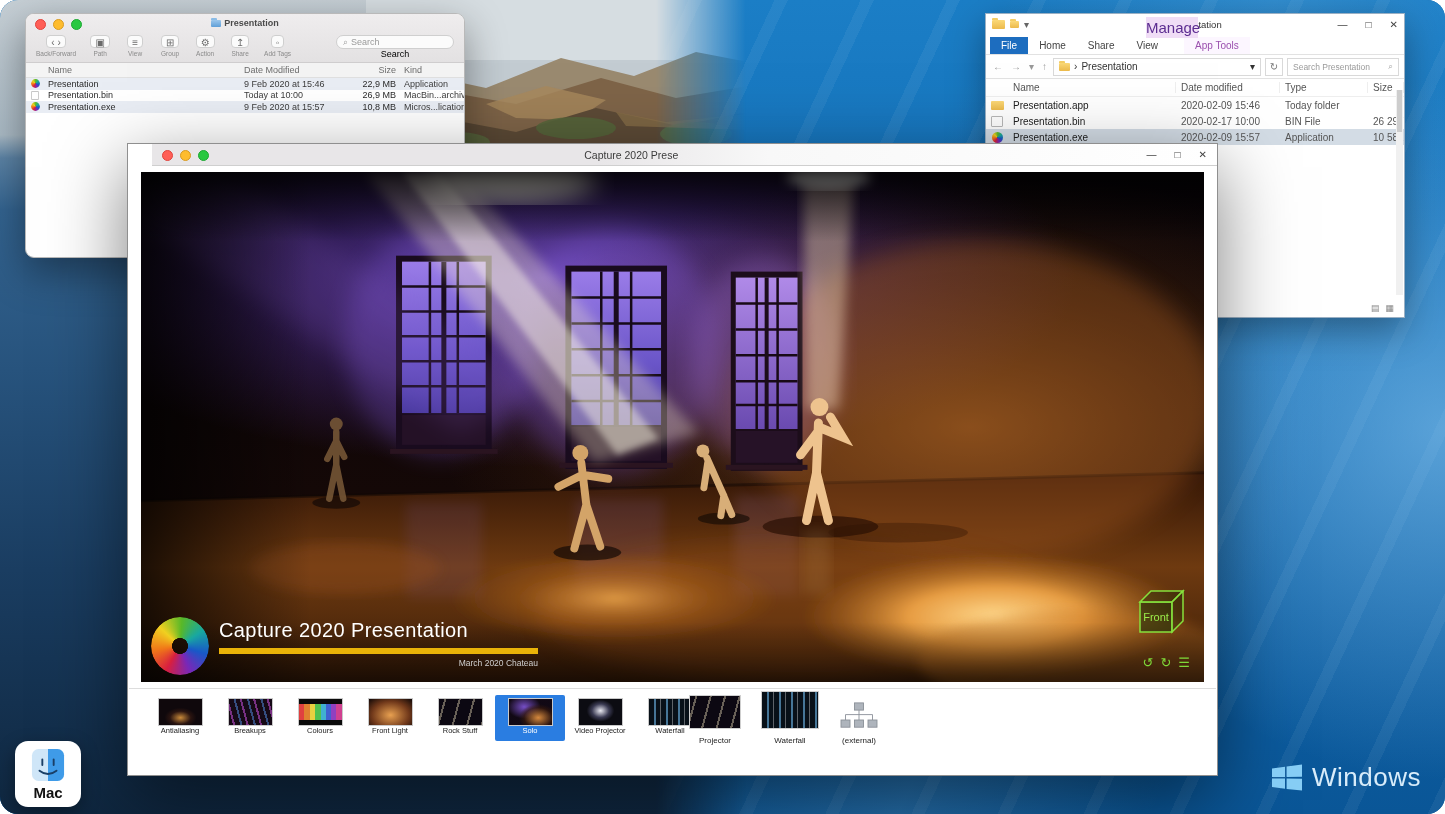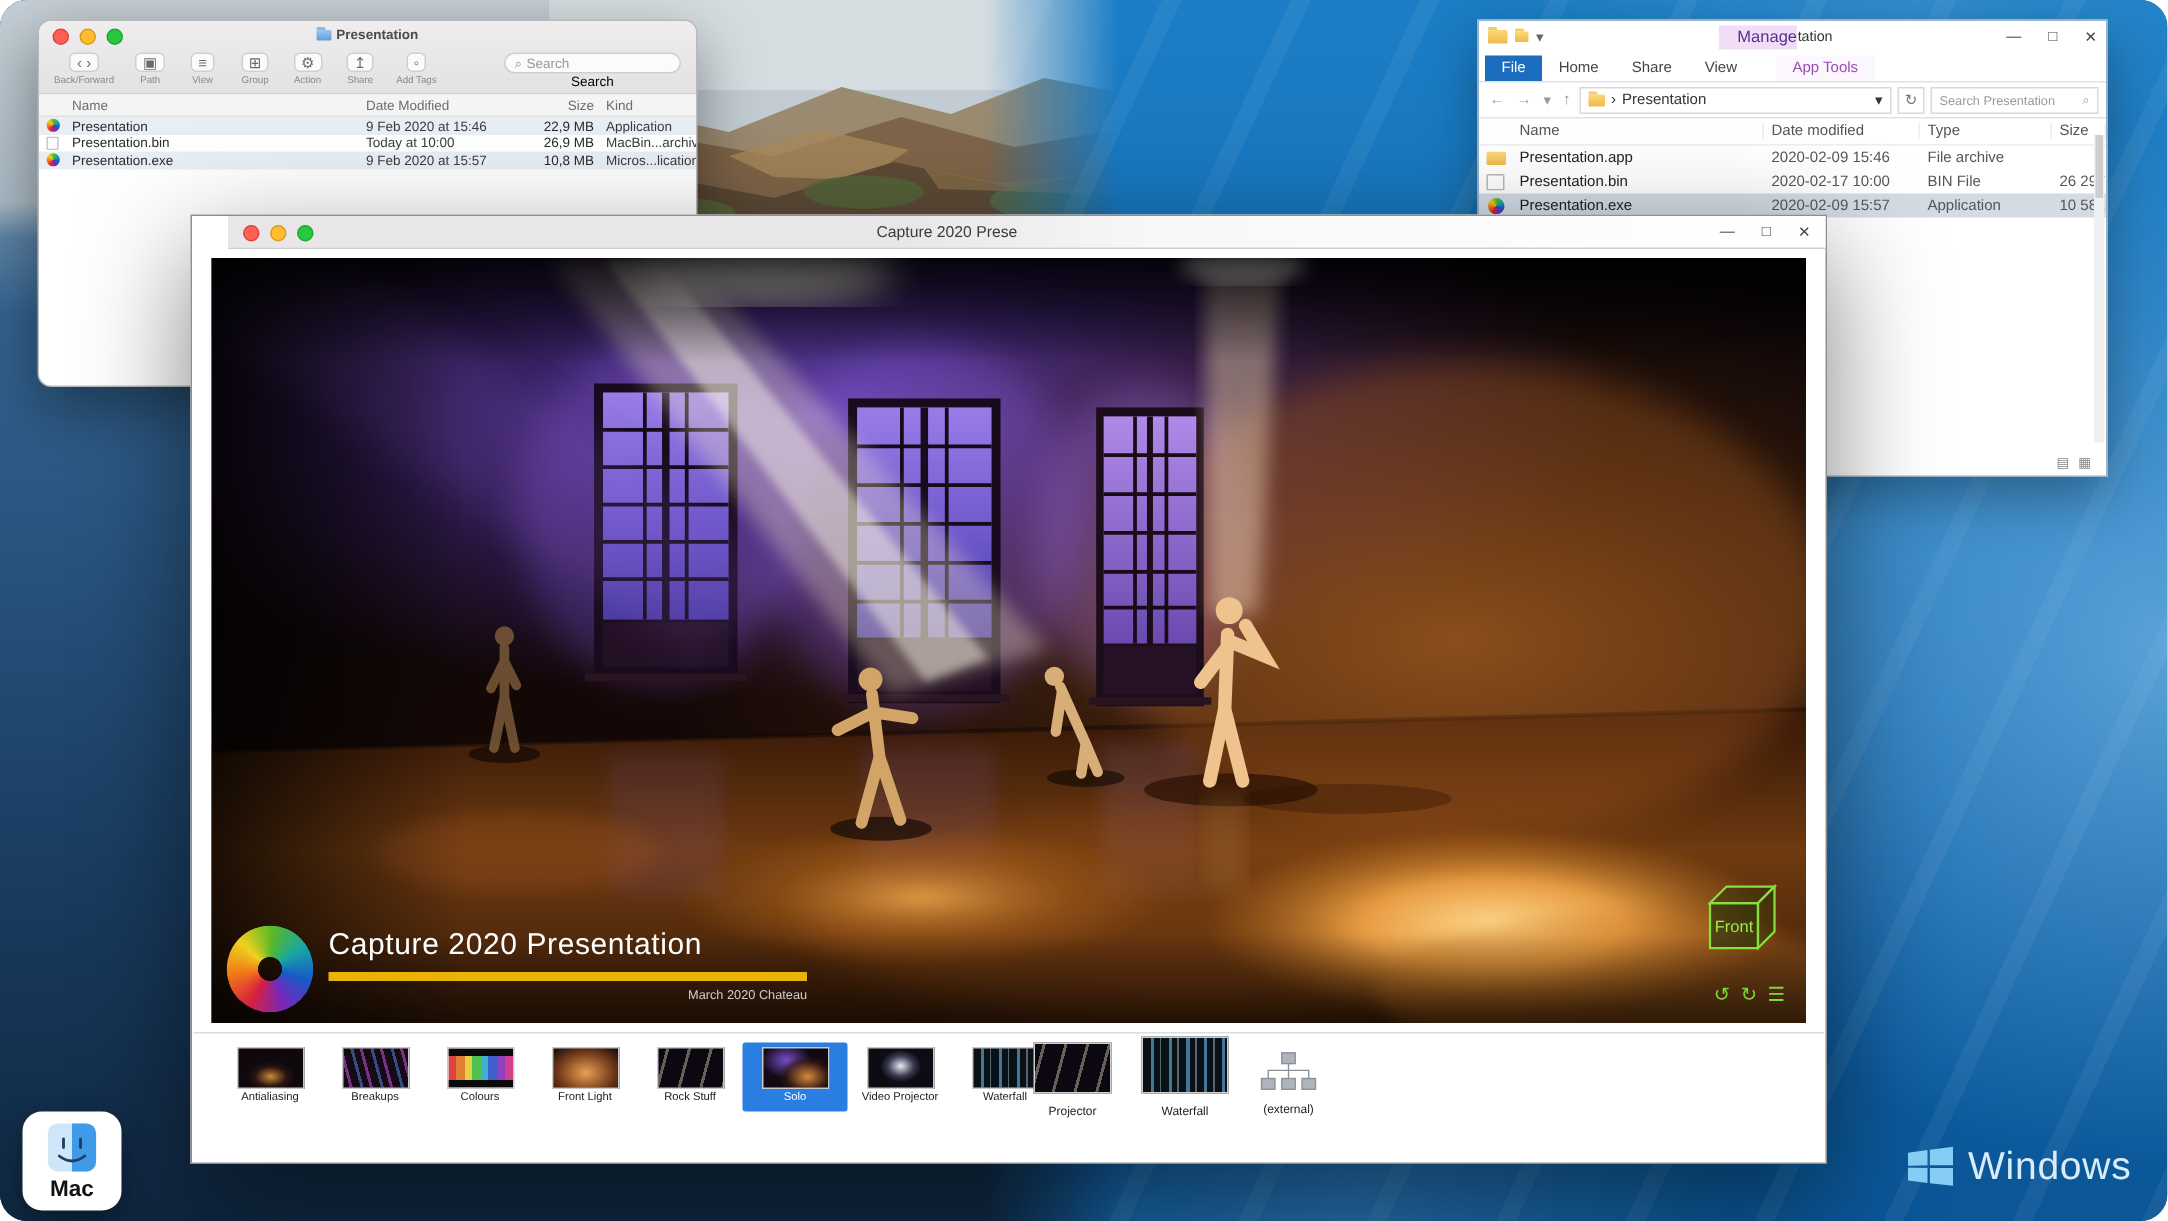--- a/index.html
+++ b/index.html
@@ -58,21 +58,21 @@
   .f-row.alt { background:#e9edf4; }
   .f-date,.f-kind { color:#3c3c3c; }
 
   
   .explorer { position:absolute; left:985px; top:13px; width:420px; height:305px; background:#fff; border:1px solid #9ab0c4;
     box-shadow:0 12px 34px rgba(0,0,0,.35); font-size:10px; }
   .e-titlebar { position:relative; height:21px; display:flex; align-items:center; padding:0 6px; gap:6px; background:#fff; }
   .e-title { position:absolute; left:0; right:0; text-align:center; color:#333; font-size:9.5px; }
   .e-qat { display:flex; align-items:center; gap:5px; z-index:2; color:#666; }
   .e-titlebar .winbtns { margin-left:auto; z-index:2; }
-  .e-manage { position:absolute; left:160px; top:3px; width:52px; text-align:right; background:#f0ddf6; color:#5c2d91; font-size:11px; padding:2px 0; z-index:3; }
+  .e-manage { position:absolute; left:160px; top:3px; width:52px; text-align:left; background:#f0ddf6; color:#5c2d91; font-size:15px; padding:2px 0; z-index:3; }
   .e-tabs { display:flex; align-items:flex-end; height:20px; border-bottom:1px solid #e2e2e2; padding:0 4px; }
   .e-tab { padding:3px 11px; color:#444; }
   .e-tab.file { background:#1d6dbf; color:#fff; }
   .e-tab.apptools { color:#9a4fae; background:#fcf6ff; margin-left:15px; }
   .e-addr { display:flex; align-items:center; gap:4px; height:24px; padding:0 5px; border-bottom:1px solid #e2e2e2; color:#777; }
   .e-nav { font-size:10px; color:#999; padding:0 2px; }
   .e-crumb { flex:1; height:18px; border:1px solid #d9d9d9; display:flex; align-items:center; gap:4px; padding:0 5px; color:#333; }
   .e-crumb .spacer { flex:1; }
   .e-refresh { width:18px; height:18px; border:1px solid #d9d9d9; display:flex; align-items:center; justify-content:center; color:#777; }
   .e-searchbox { width:112px; height:18px; border:1px solid #d9d9d9; display:flex; align-items:center; padding:0 5px; color:#9a9a9a; font-size:8.5px; gap:4px; }
@@ -107,21 +107,21 @@
   .front-cube { position:absolute; right:16px; bottom:46px; }
   .c-viewbtns { position:absolute; right:14px; bottom:12px; display:flex; gap:7px; }
   .c-viewbtns span { color:#7fd838; font-size:13px; line-height:15px; }
   .strip { position:absolute; left:1px; right:1px; top:544px; bottom:1px; background:#fff; border-top:1px solid #ddd; }
   .mac-strip { position:absolute; left:16px; top:6px; display:flex; }
   .cell { width:70px; display:flex; flex-direction:column; align-items:center; padding-top:3px; }
   .cell .th { width:45px; height:28px; border:1px solid #c9c9c9; }
   .cell .tlabel { font-size:7.5px; color:#222; margin-top:0; text-align:center; white-space:nowrap; }
   .cell.selected { background:#2a7de1; border-radius:2px; padding-bottom:6px; }
   .cell.selected .tlabel { color:#fff; }
-  .win-strip { position:absolute; left:560px; top:2px; display:flex; gap:20px; align-items:center; }
+  .win-strip { position:absolute; left:560px; top:2px; display:flex; gap:20px; align-items:flex-end; }
   .wcell { display:flex; flex-direction:column; align-items:center; }
   .wcell .tlabel { font-size:8px; color:#222; margin-top:7px; }
   .thw-p { width:52px; height:34px; margin-top:4px; border:1px solid #cfcfcf; }
   .thw-w { width:58px; height:38px; border:1px solid #cfcfcf; }
   .ext-ic { margin-top:8px; }
 
   
   .th-1 { background:radial-gradient(16px 10px at 50% 72%, #c98a3a, #2a1410 65%, #0f080c), #0f080c; }
   .th-2 { background:repeating-linear-gradient(75deg, transparent 0 4px, rgba(200,80,220,.55) 4px 6px, transparent 6px 11px, rgba(90,160,255,.45) 11px 13px), #160a16; }
   .th-3 { background:linear-gradient(0deg,#0a0a0a 0 18%, transparent 18% 82%, #0a0a0a 82%),
@@ -295,21 +295,21 @@
       <span>Date modified</span>
       <span>Type</span>
       <span>Size</span>
     </div>
     <div class="e-row">
       <span class="e-icc">
           <span class="folder-ic"></span>
         </span>
       <span>Presentation.app</span>
       <span class="e-date">2020-02-09 15:46</span>
-      <span class="e-type">File archive</span>
+      <span class="e-type">Today folder</span>
       <span class="e-size"></span>
     </div>
     <div class="e-row">
       <span class="e-icc">
           <span class="doc-ic"></span>
         </span>
       <span>Presentation.bin</span>
       <span class="e-date">2020-02-17 10:00</span>
       <span class="e-type">BIN File</span>
       <span class="e-size">26 297</span>

